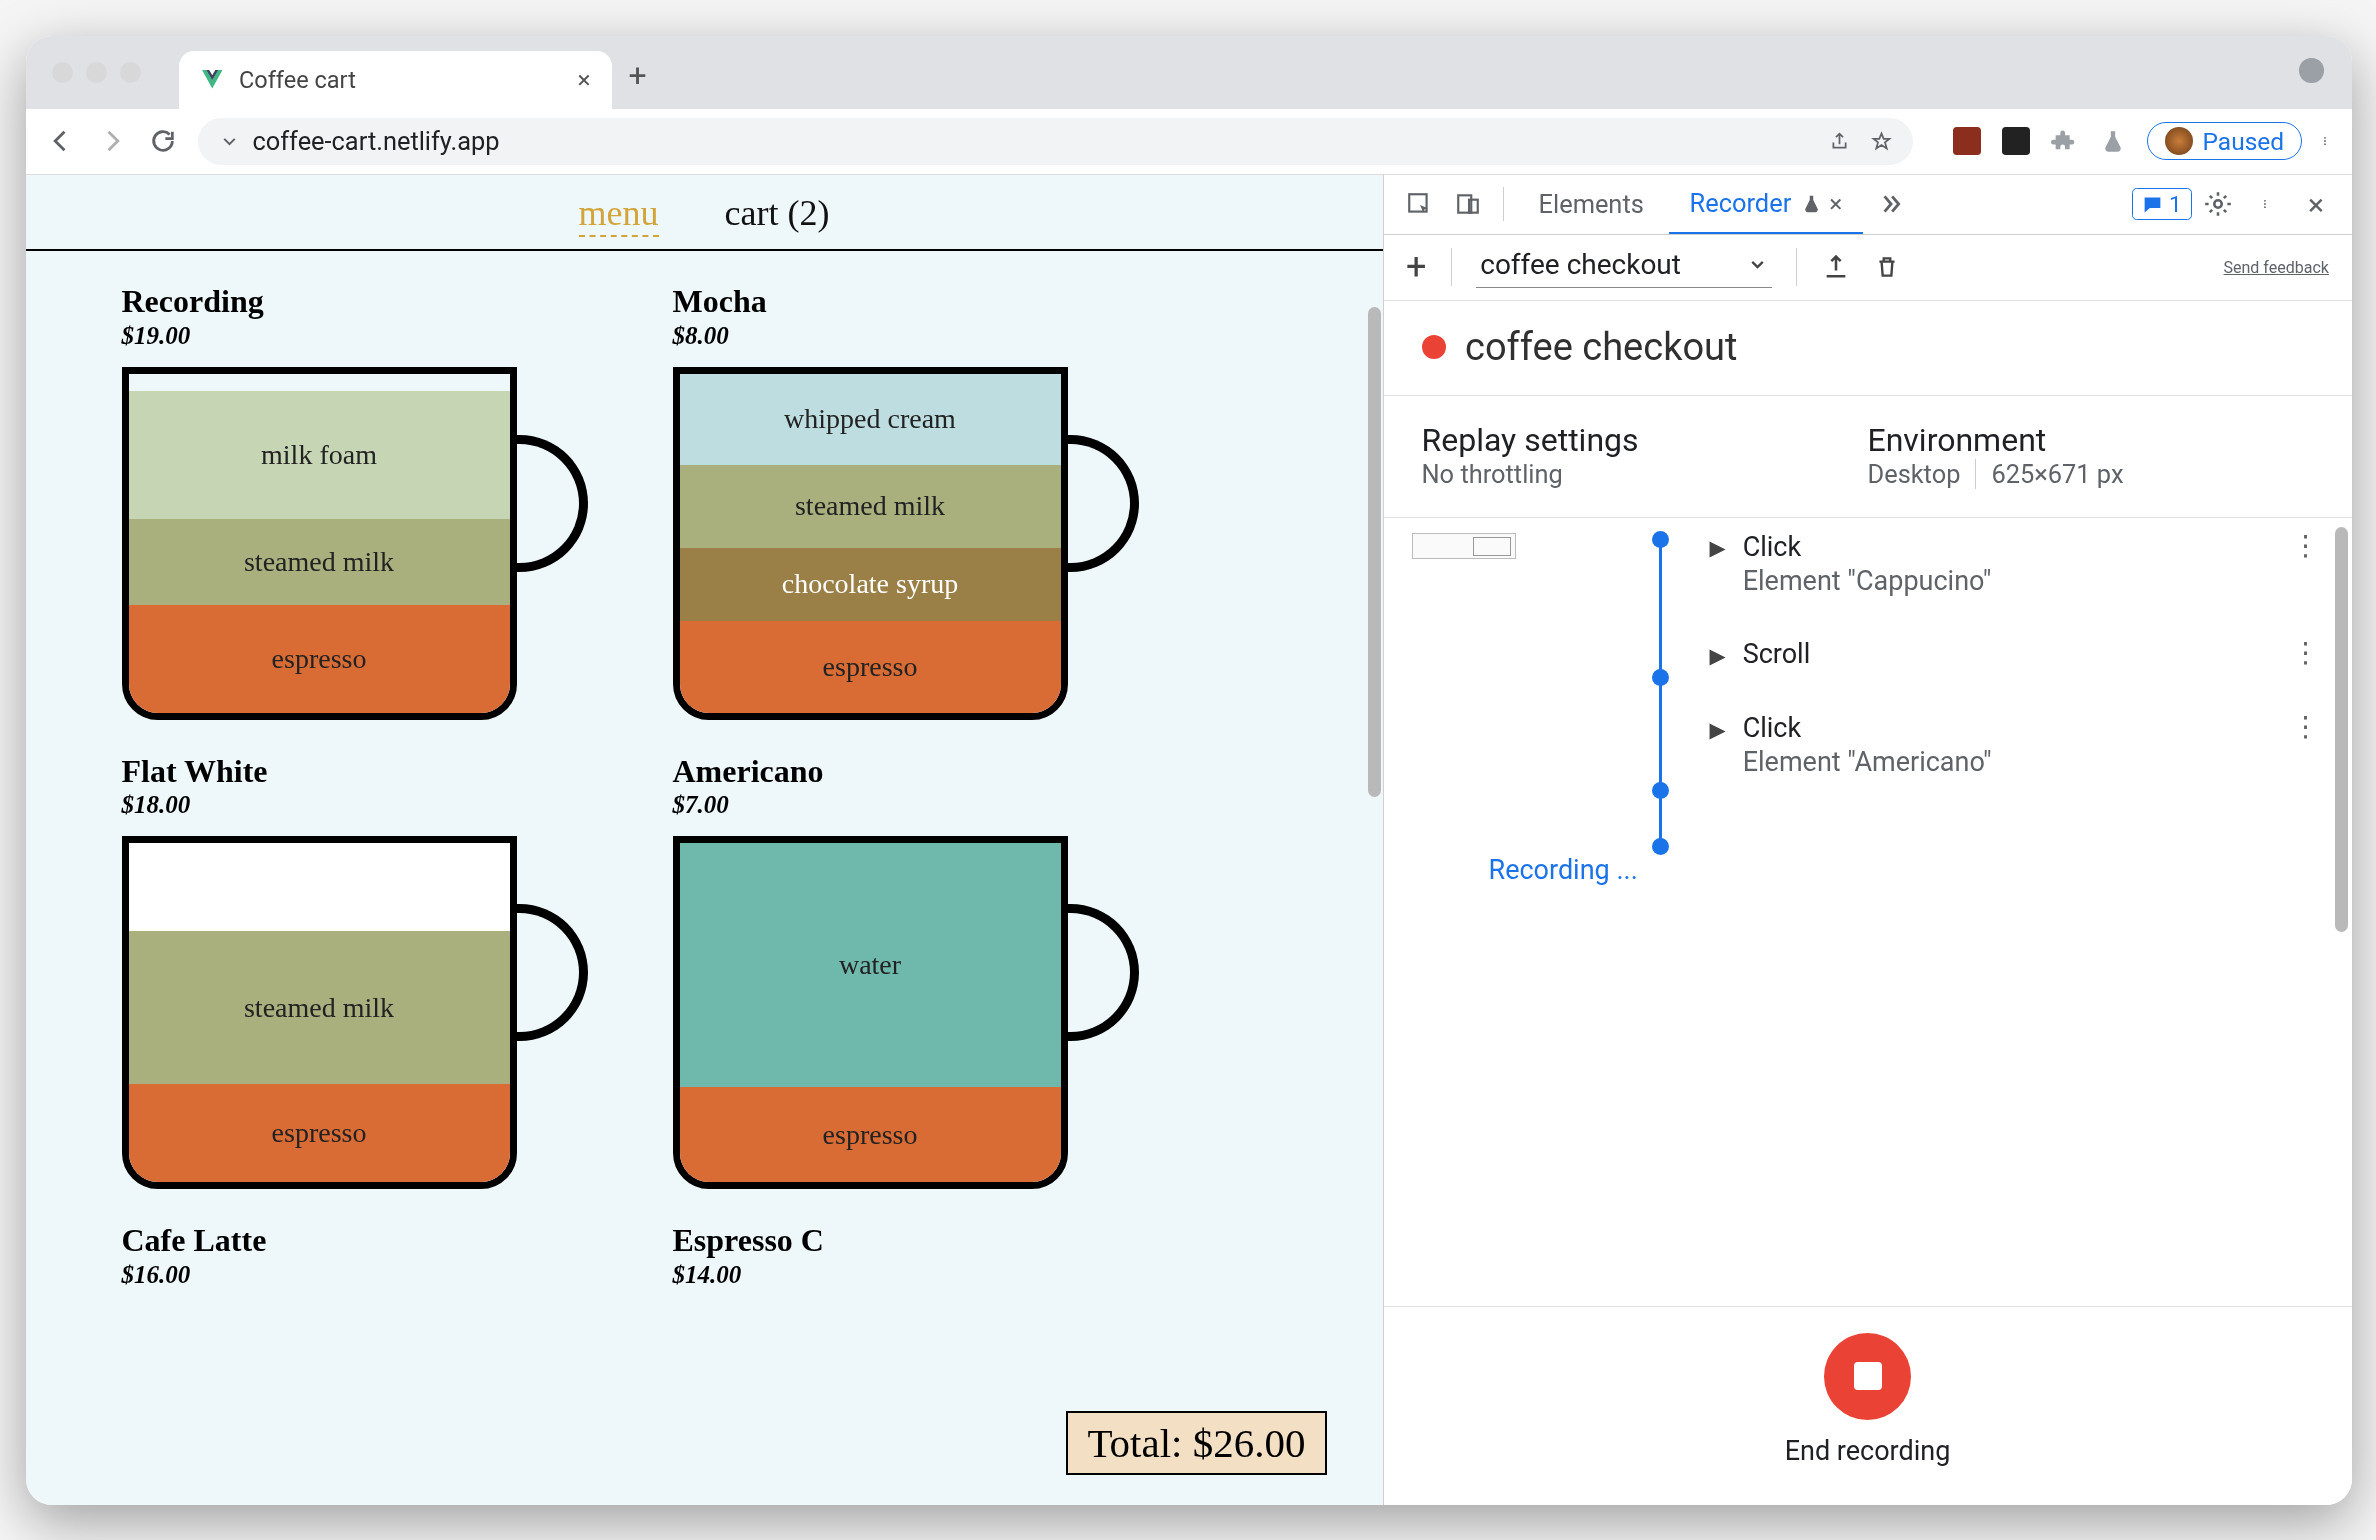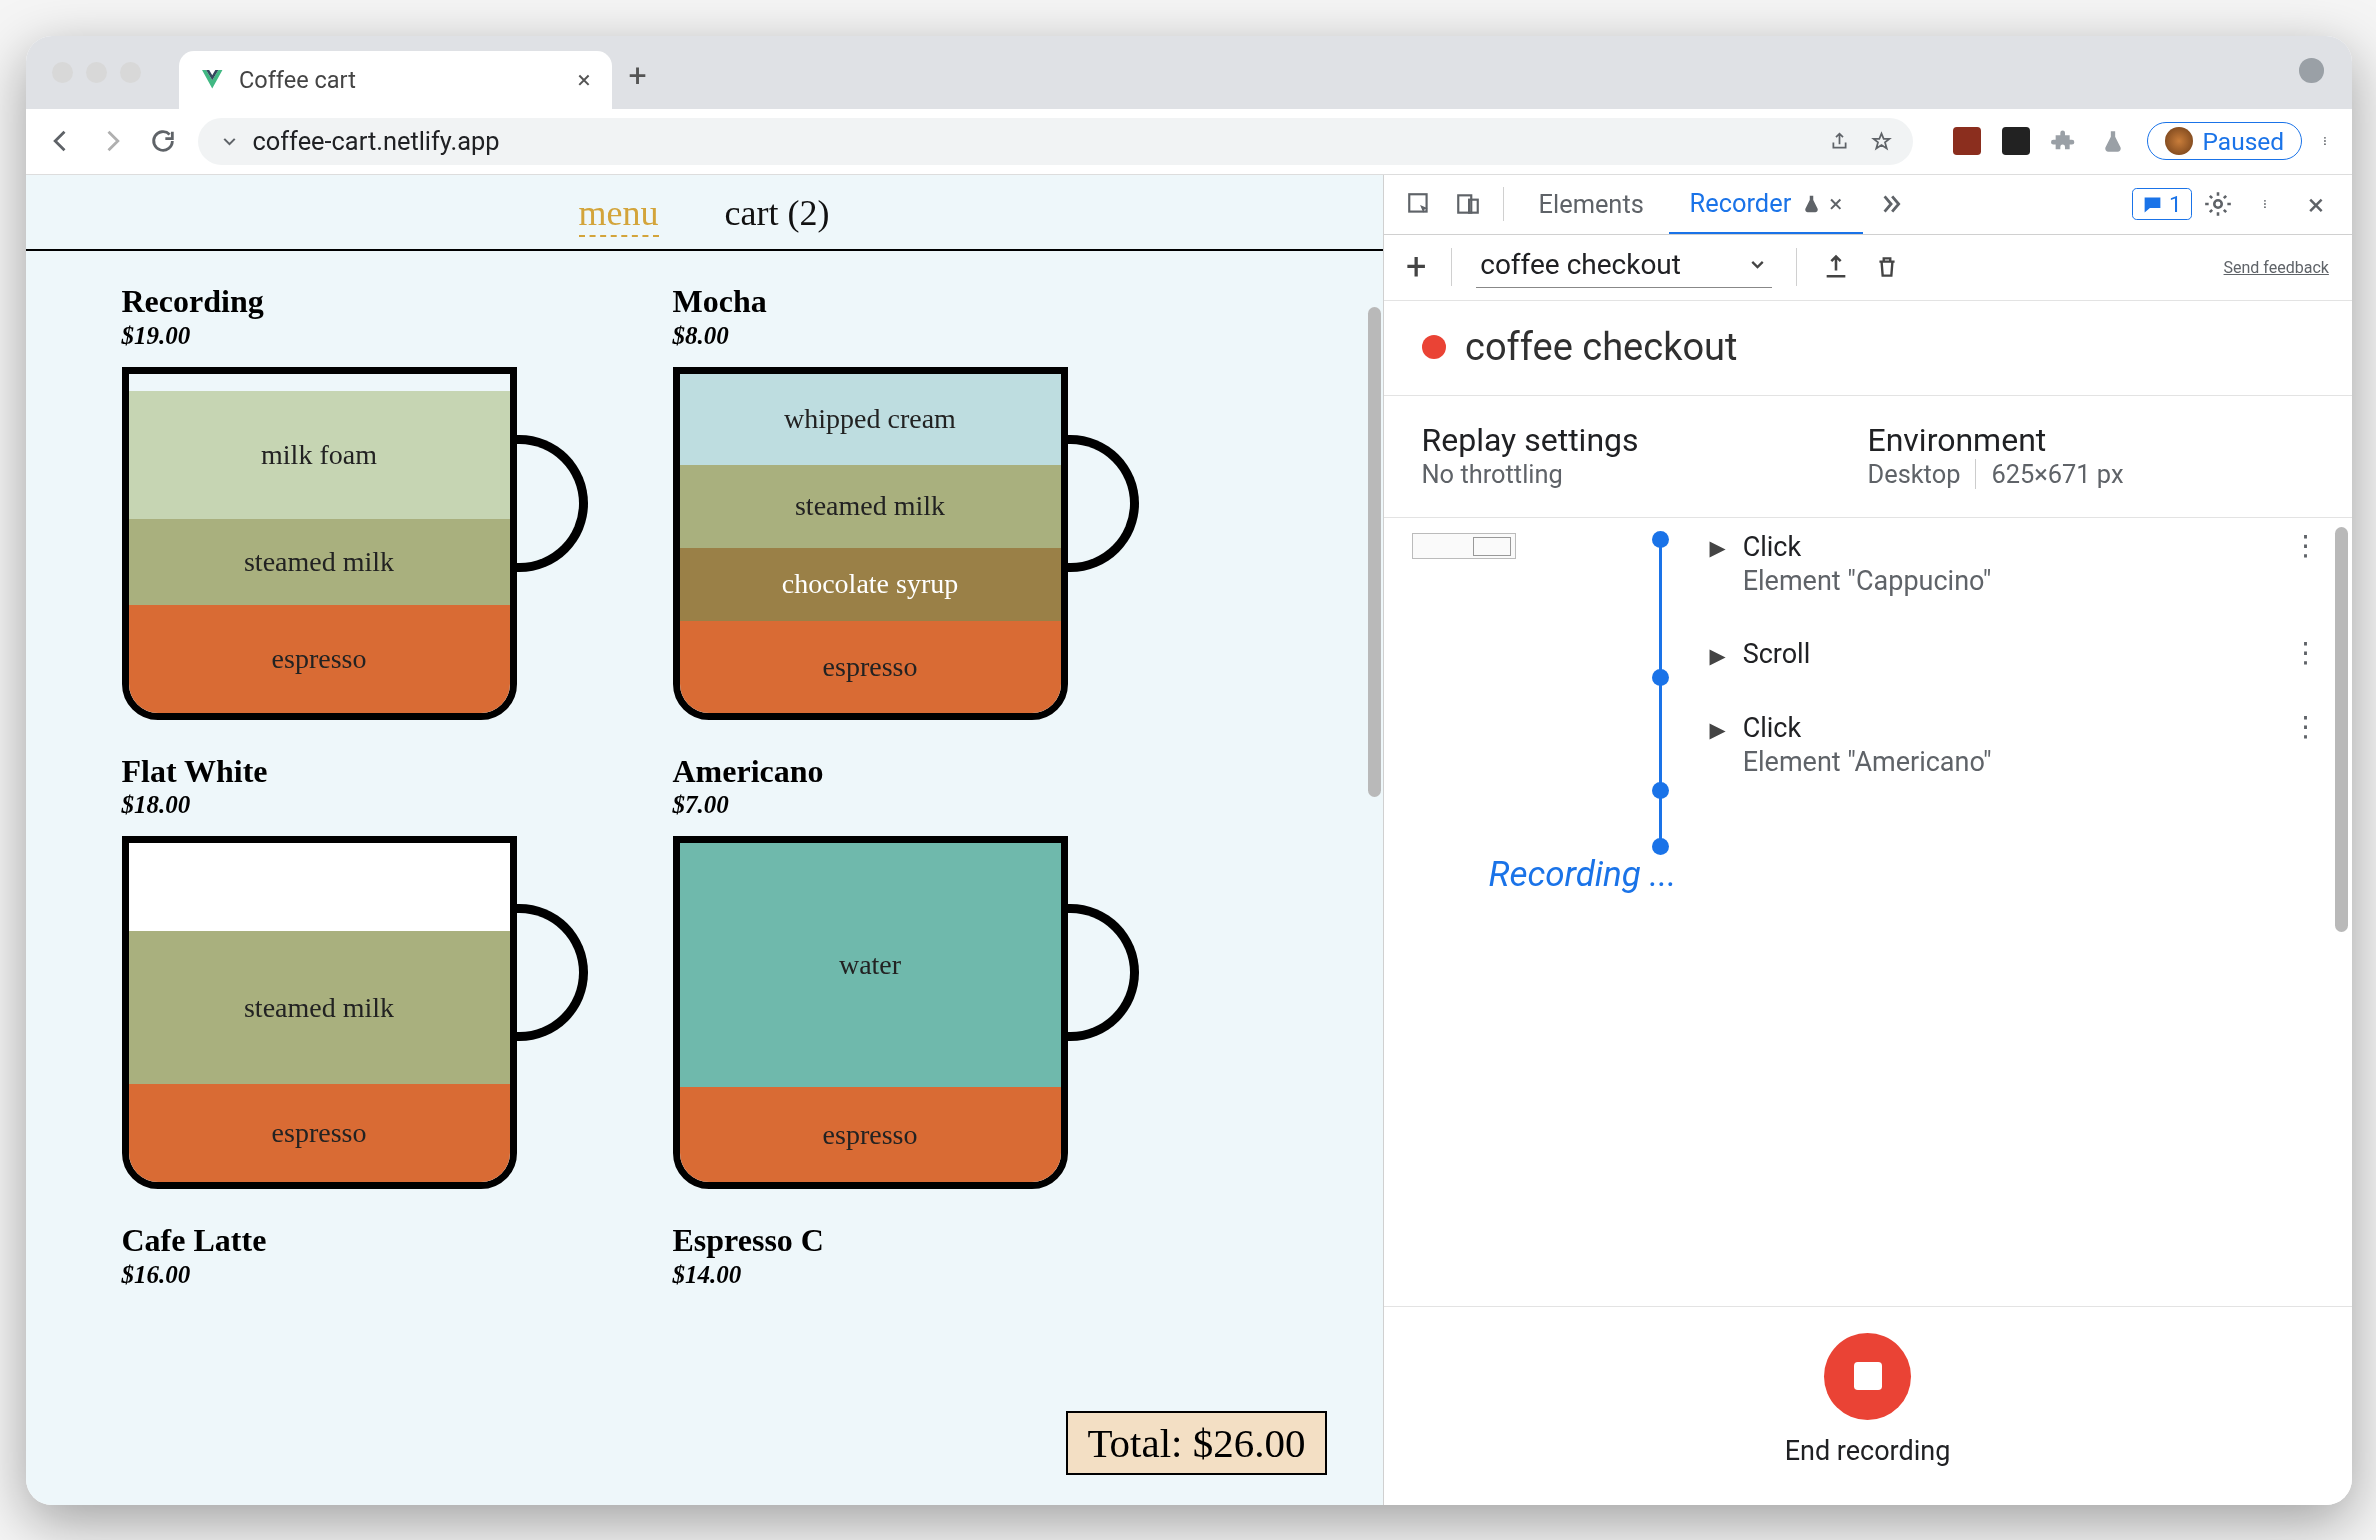--- a/index.html
+++ b/index.html
@@ -132,21 +132,21 @@
   .thumb{width:104px;height:26px;border:0.9px solid #bbb;background:#fafafa;position:absolute;left:28px;top:15px;}
   .thumb::after{content:"";position:absolute;right:3.8px;top:3.8px;width:36px;height:17px;border:0.9px solid #999;}
   .steps{margin-left:241px;margin-top:0;}
   .timeline{position:absolute;left:275px;top:17px;width:3.8px;height:311px;background:#1a73e8;}
   .node{width:17px;height:17px;border-radius:50%;background:#1a73e8;position:absolute;left:268px;}
   .step{display:flex;align-items:flex-start;gap:17px;padding:3.8px 0 38px 53px;position:relative;}
   .step .chev{color:#444;font-size:21px;margin-top:5.6px;}
   .step .body{font-size:27px;color:#202124;}
   .step .body .sub{color:#5f6368;display:block;margin-top:1.9px;}
   .step .dots{position:absolute;right:0;top:1.9px;color:#5f6368;font-size:28px;}
-  .recording-label{color:#1a73e8;font-style:italic;font-size:35px;margin-left:73px;margin-top:38px;}
+  .recording-label{color:#1a73e8;font-size:27px;margin-left:73px;margin-top:38px;}
 
   .rec-footer{
     border-top:0.9px solid #e3e3e3;display:flex;flex-direction:column;align-items:center;
     padding:26px 0 38px;gap:15px;
   }
   .stop-btn{
     width:87px;height:87px;border-radius:50%;background:#ea4335;
     display:flex;align-items:center;justify-content:center;
   }
   .stop-btn .square{width:28px;height:28px;background:#fff;border-radius:3.8px;}

